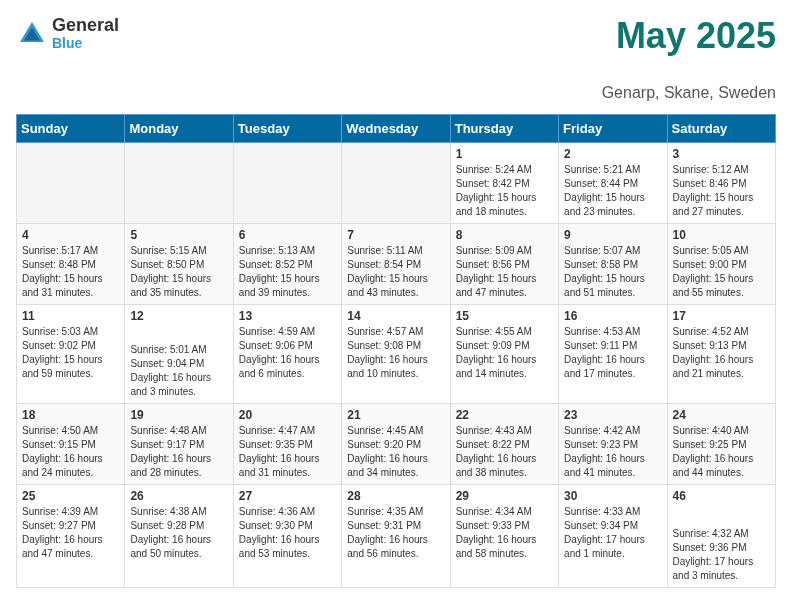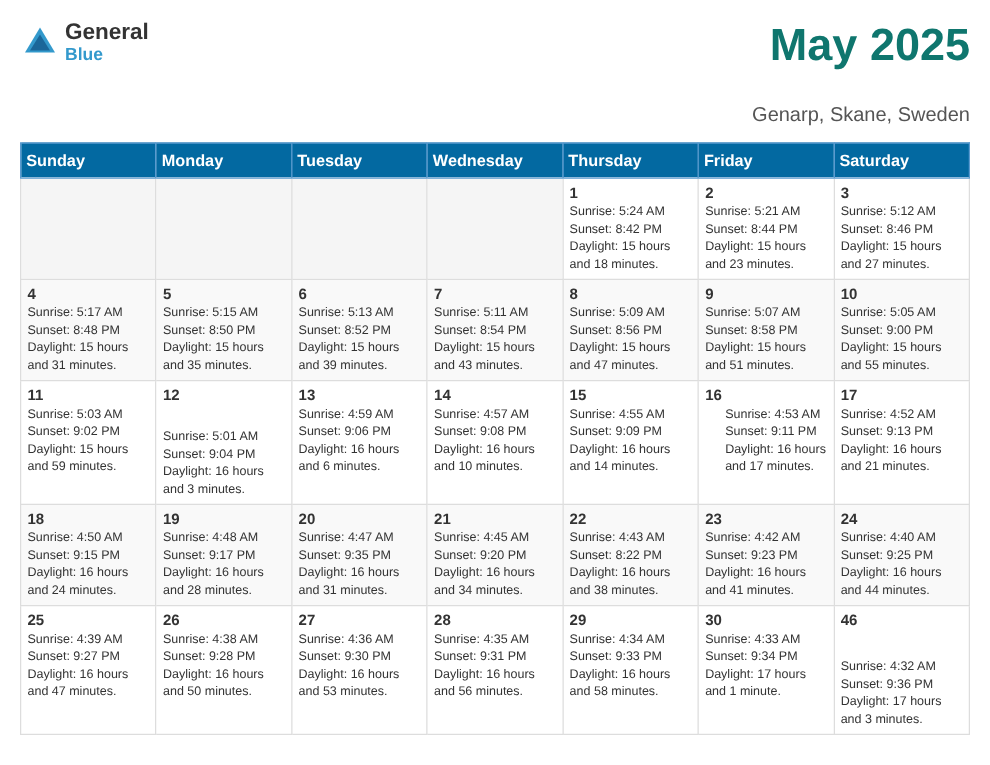--- a/index.html
+++ b/index.html
@@ -241,21 +241,21 @@
         </td>
         <td>
           <span class="day-number">15</span>
           <div class="day-info" style="white-space: pre-line;">Sunrise: 4:55 AM
 Sunset: 9:09 PM
 Daylight: 16 hours
 and 14 minutes.</div>
         </td>
         <td>
           <span class="day-number">16</span>
-          <div class="day-info" style="white-space: pre-line; margin-left: 16px;">Sunrise: 4:53 AM
+          <div class="day-info" style="white-space: pre-line;">Sunrise: 4:53 AM
 Sunset: 9:11 PM
 Daylight: 16 hours
 and 17 minutes.</div>
         </td>
         <td>
           <span class="day-number">17</span>
           <div class="day-info" style="white-space: pre-line;">Sunrise: 4:52 AM
 Sunset: 9:13 PM
 Daylight: 16 hours
 and 21 minutes.</div>

